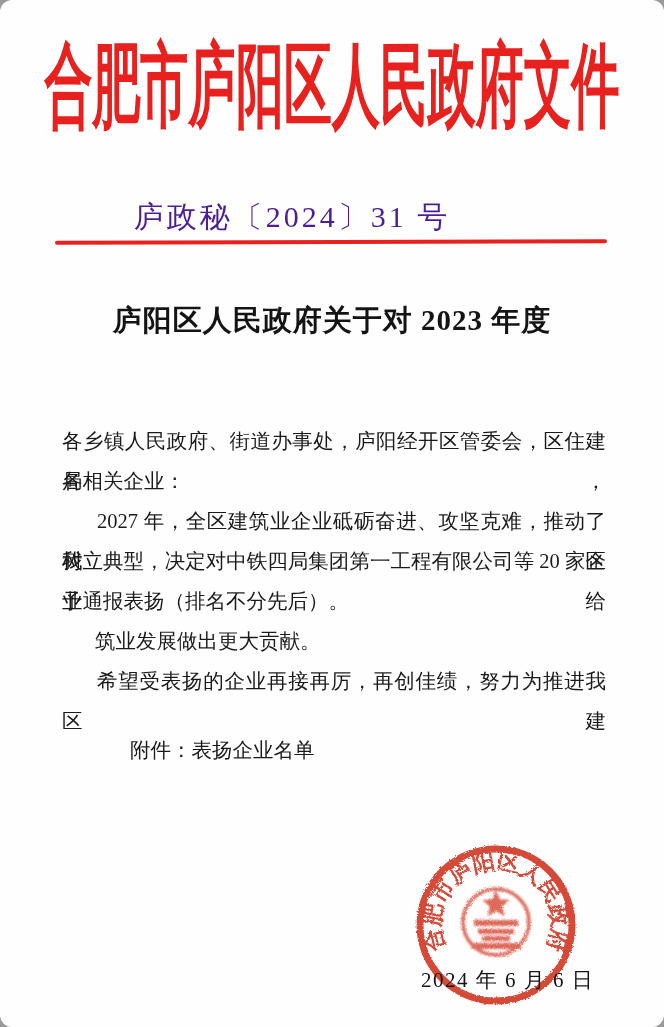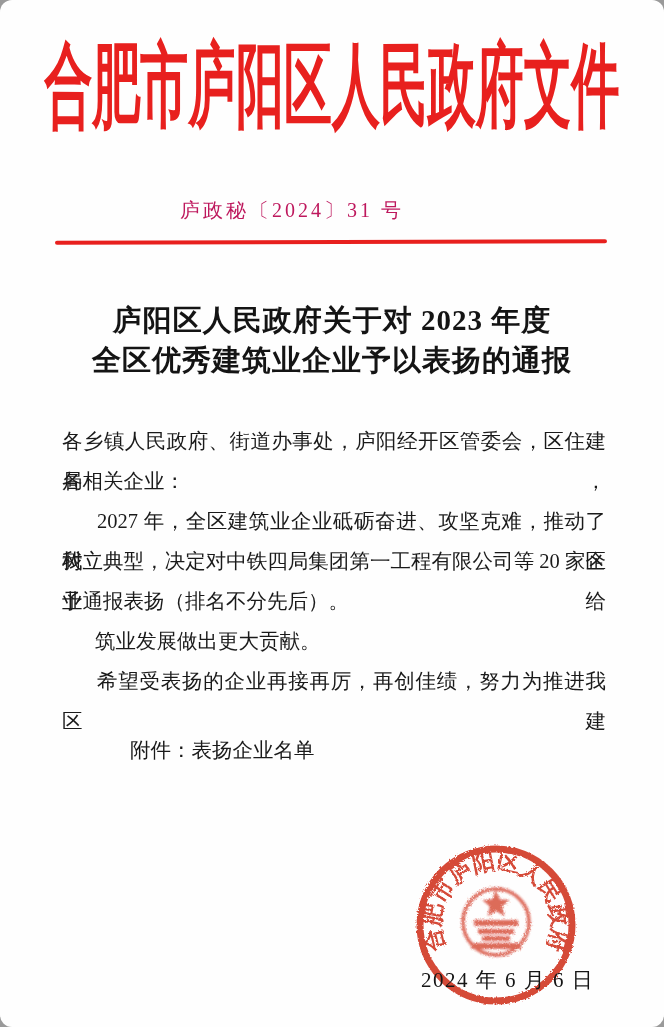--- a/index.html
+++ b/index.html
@@ -10,21 +10,21 @@
     background:#fefefe;
     overflow:hidden;
     font-family:"Liberation Serif","DejaVu Serif",serif;
     color:#1d1d1f;
     border-radius:12px;
   }
   
   .header-svg{position:absolute;top:22px;left:0;}
   .doc-number{
     position:absolute;top:197px;left:0;width:584px;
-    text-align:center;font-size:20px;letter-spacing:3px;color:#be185d;
+    text-align:center;font-size:30px;letter-spacing:3px;color:#4c1d95;
   }
   .red-divider{
     position:absolute;top:240px;left:55px;width:552px;height:4px;
     transform:rotate(-0.15deg);border-radius:2px;
   }
   
   .doc-title{
     position:absolute;top:300px;left:0;width:664px;
     text-align:center;font-weight:700;font-size:29px;line-height:40px;
     color:#141414;letter-spacing:1px;
@@ -54,21 +54,20 @@
   <svg class="header-svg" width="664" height="120">
     <text x="332" y="64" text-anchor="middle" dominant-baseline="central" font-size="92" font-weight="bold" fill="#e8201e" textLength="575" lengthAdjust="spacingAndGlyphs" font-family="Liberation Serif, DejaVu Serif, serif">合肥市庐阳区人民政府文件</text>
   </svg>
 
   <div class="doc-number">庐政秘〔2024〕31 号</div>
 
   <div class="red-divider" style="background:#e8201e"></div>
 
   <div class="doc-title">
     <div>庐阳区人民政府关于对 2023 年度</div>
-    <div>全区优秀建筑业企业予以表扬的通报</div>
   </div>
 
   <div class="body-block">
     <div class="bline just">各乡镇人民政府、街道办事处，庐阳经开区管委会，区住建局，</div>
     <div class="bline">各相关企业：</div>
     <div class="bline ind just">2027 年，全区建筑业企业砥砺奋进、攻坚克难，推动了我区</div>
     <div class="bline just">树立典型，决定对中铁四局集团第一工程有限公司等 20 家企业给</div>
     <div class="bline">予通报表扬（排名不分先后）。</div>
     <div class="bline ind2">筑业发展做出更大贡献。</div>
     <div class="bline ind just">希望受表扬的企业再接再厉，再创佳绩，努力为推进我区建</div>

